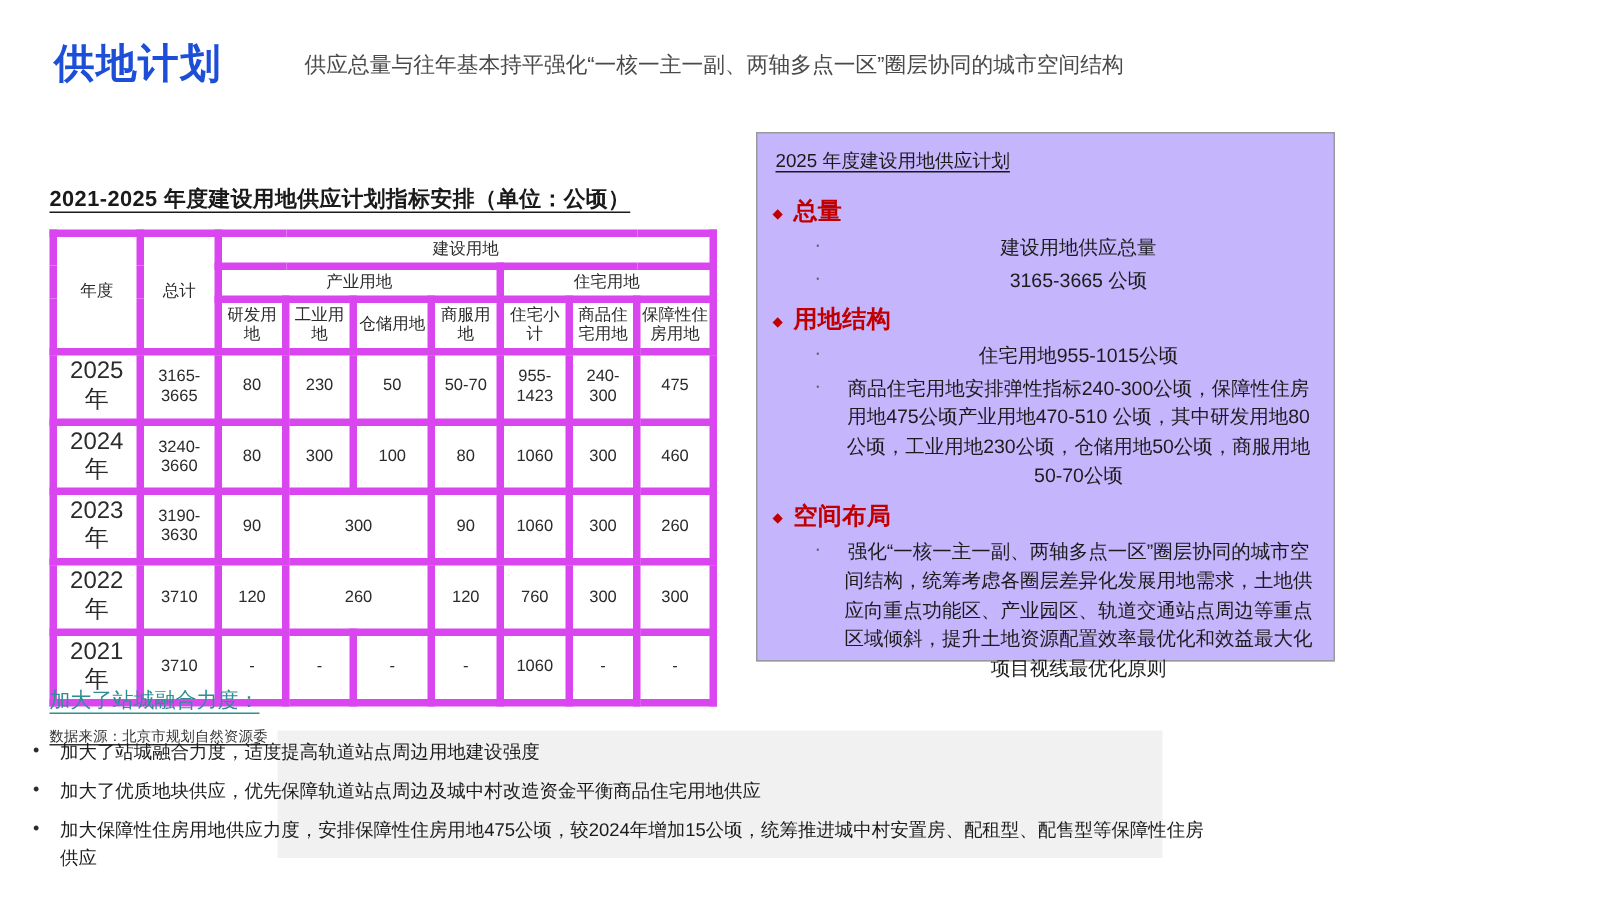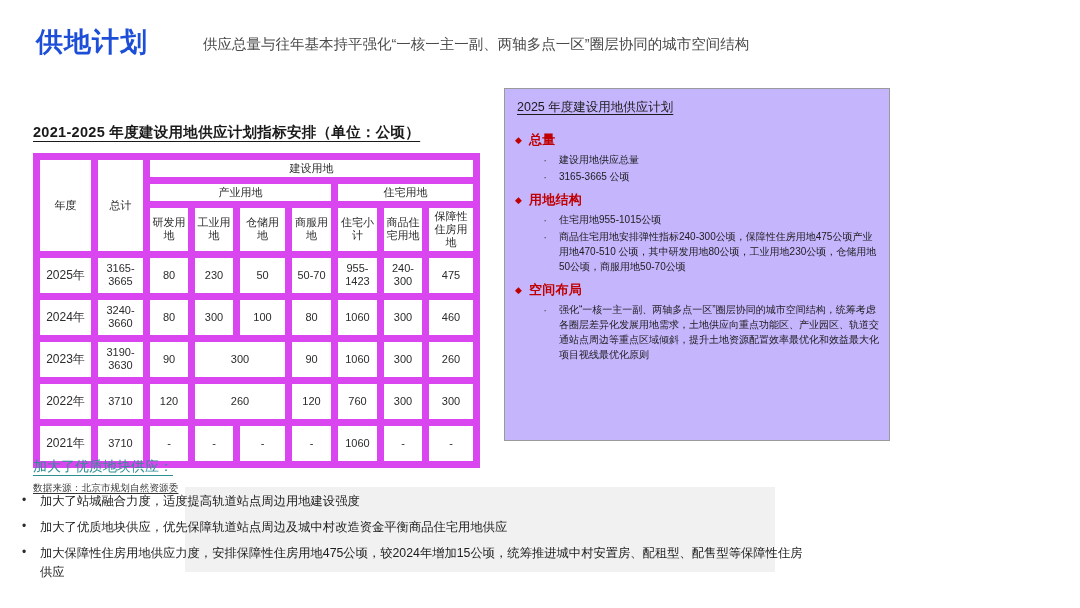--- a/index.html
+++ b/index.html
@@ -59,32 +59,32 @@
     margin-bottom: 11px;
     letter-spacing: .3px;
   }
   table.supply {
     border-collapse: collapse;
     width: 430px;
     table-layout: fixed;
     border: 1.6px solid #3a3a3a;
   }
   table.supply td, table.supply th {
-    border: 7px solid #d946ef;
+    border: 5px solid #d946ef;
     text-align: center;
     vertical-align: middle;
     font-weight: normal;
     font-size: 10.5px;
     color: #2b2b2b;
     padding: 2px 1px;
     line-height: 1.18;
   }
   table.supply .hdr { font-size: 11px; }
   table.supply .rowcell { height: 31px; font-size: 11px; }
-  table.supply .yearcell { font-size: 12px; }
+  table.supply .yearcell { font-size: 16px; }
   .col-year  { width: 58px; }
   .col-total { width: 52px; }
   .col-rd    { width: 45px; }
   .col-ind   { width: 45px; }
   .col-sto   { width: 52px; }
   .col-com   { width: 46px; }
   .col-res   { width: 46px; }
   .col-mkt   { width: 45px; }
   .col-afd   { width: 51px; }
 
@@ -126,35 +126,36 @@
   .diamond {
     color: #c00000;
     font-size: 9px;
     line-height: 1;
     position: relative;
     top: -1px;
   }
   .plan-head-label {
     color: #c00000;
     font-weight: bold;
-    font-size: 13px;
+    font-size: 16px;
     letter-spacing: .3px;
   }
   ul.plan-list {
     list-style: none;
     margin: 0;
     padding: 0 0 0 28px;
   }
   ul.plan-list > li {
     position: relative;
-    font-size: 10px;
+    font-size: 13px;
     line-height: 1.5;
     color: #1c1c1c;
     margin-bottom: 2px;
     padding-left: 16px;
+    text-align: center;
   }
   ul.plan-list > li::before {
     content: "·";
     position: absolute;
     left: 0; top: -2px;
     color: #555;
     font-size: 13px;
   }
 
   
@@ -328,19 +329,19 @@
           <span class="diamond">◆</span>
           <span class="plan-head-label">空间布局</span>
         </div>
         <ul class="plan-list">
           <li>强化“一核一主一副、两轴多点一区”圈层协同的城市空间结构，统筹考虑各圈层差异化发展用地需求，土地供应向重点功能区、产业园区、轨道交通站点周边等重点区域倾斜，提升土地资源配置效率最优化和效益最大化项目视线最优化原则</li>
         </ul>
       </div>
     </div>
 </div>
 
-<div id="analysis-title">加大了优质地块供应：</div>
+<div id="analysis-title">加大了站城融合力度：</div>
 <div id="analysis-panel"></div>
 <ul id="analysis-list">
     <li>加大了站城融合力度，适度提高轨道站点周边用地建设强度</li>
     <li>加大了优质地块供应，优先保障轨道站点周边及城中村改造资金平衡商品住宅用地供应</li>
     <li>加大保障性住房用地供应力度，安排保障性住房用地475公顷，较2024年增加15公顷，统筹推进城中村安置房、配租型、配售型等保障性住房供应</li>
   </ul>
 
 </body></html>

